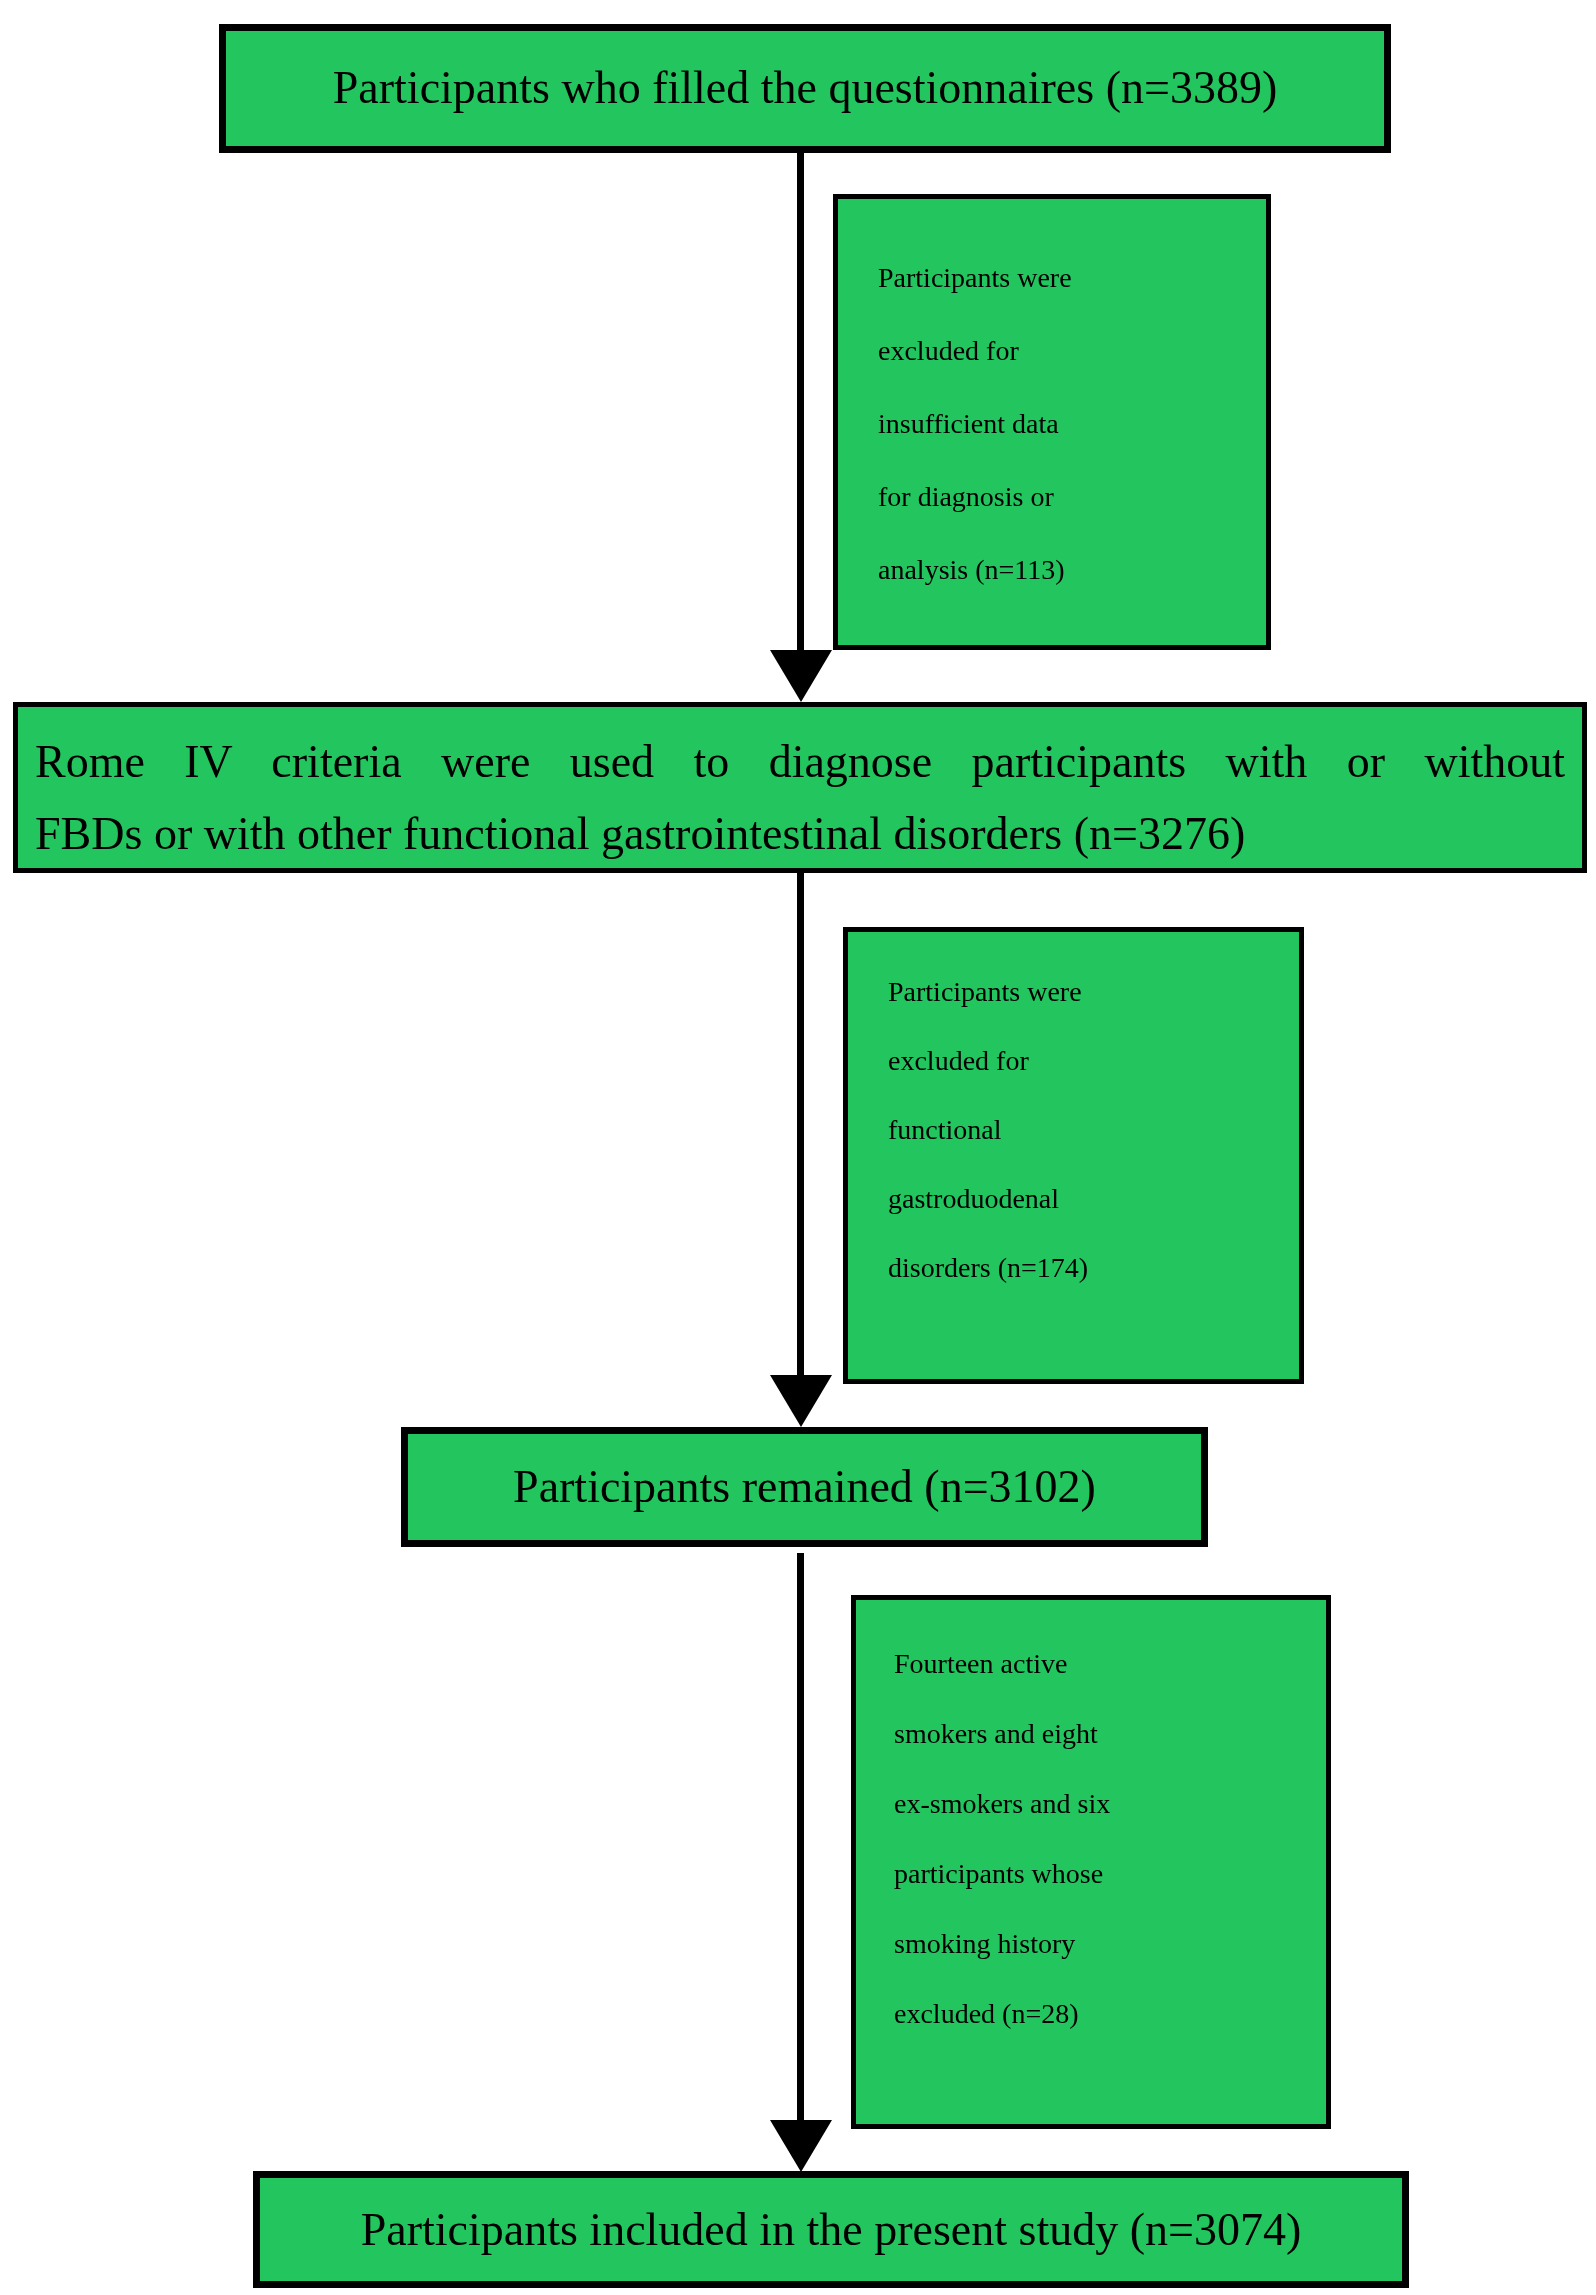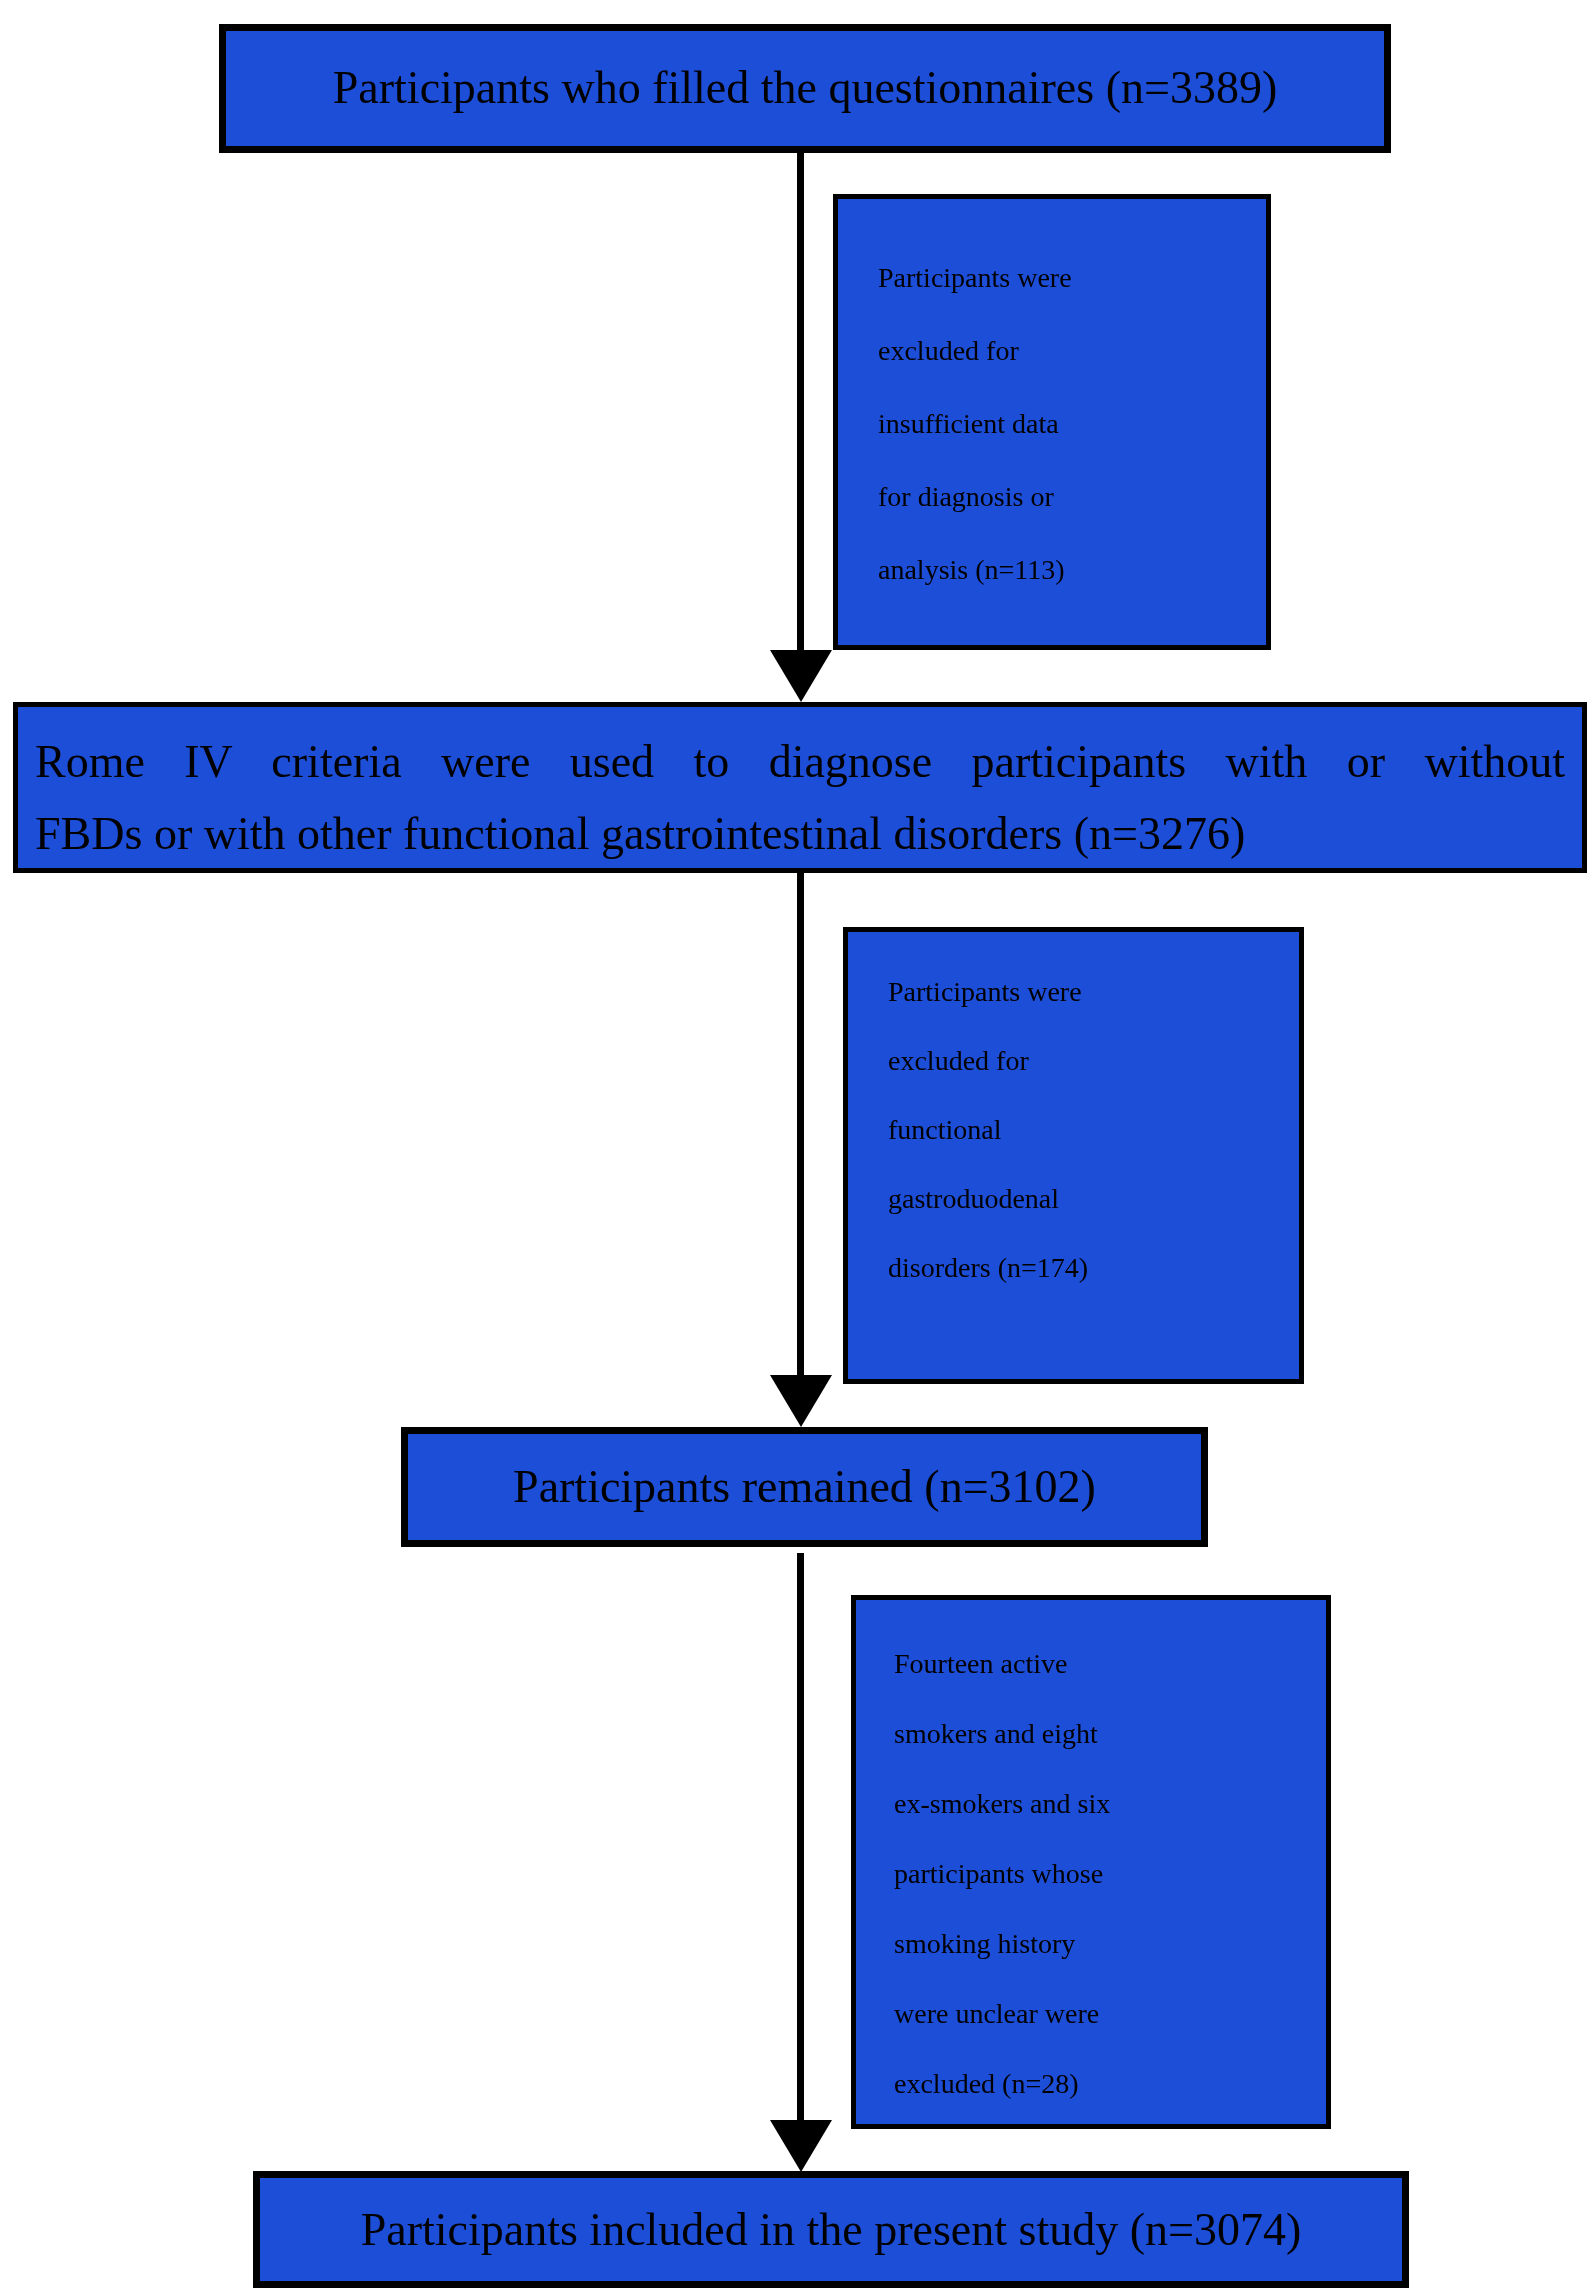--- a/index.html
+++ b/index.html
@@ -11,21 +11,21 @@
     position: relative;
     width: 1596px;
     height: 2295px;
     background: #ffffff;
     font-family: "Liberation Serif", "DejaVu Serif", serif;
     color: #000000;
     overflow: hidden;
   }
   .box {
     position: absolute;
-    background: #1d4ed8;
+    background: #22c55e;
     border: 5.9px solid #000000;
     box-sizing: border-box;
   }
   .main-box {
     border-width: 7.2px;
     display: flex;
     align-items: center;
     justify-content: center;
     text-align: center;
     font-size: 46px;
@@ -115,21 +115,20 @@
 
   <div class="vline" id="line3"></div>
   <div class="arrowhead" id="head3"></div>
 
   <div class="box side-box" id="box-excl3">
     <div class="line">Fourteen active</div>
     <div class="line">smokers and eight</div>
     <div class="line">ex-smokers and six</div>
     <div class="line">participants whose</div>
     <div class="line">smoking history</div>
-    <div class="line">were unclear were</div>
     <div class="line">excluded (n=28)</div>
   </div>
 
   <div class="box main-box" id="box-bottom">
     <span>Participants included in the present study (n=3074)</span>
   </div>
 
 </div>
 
 

